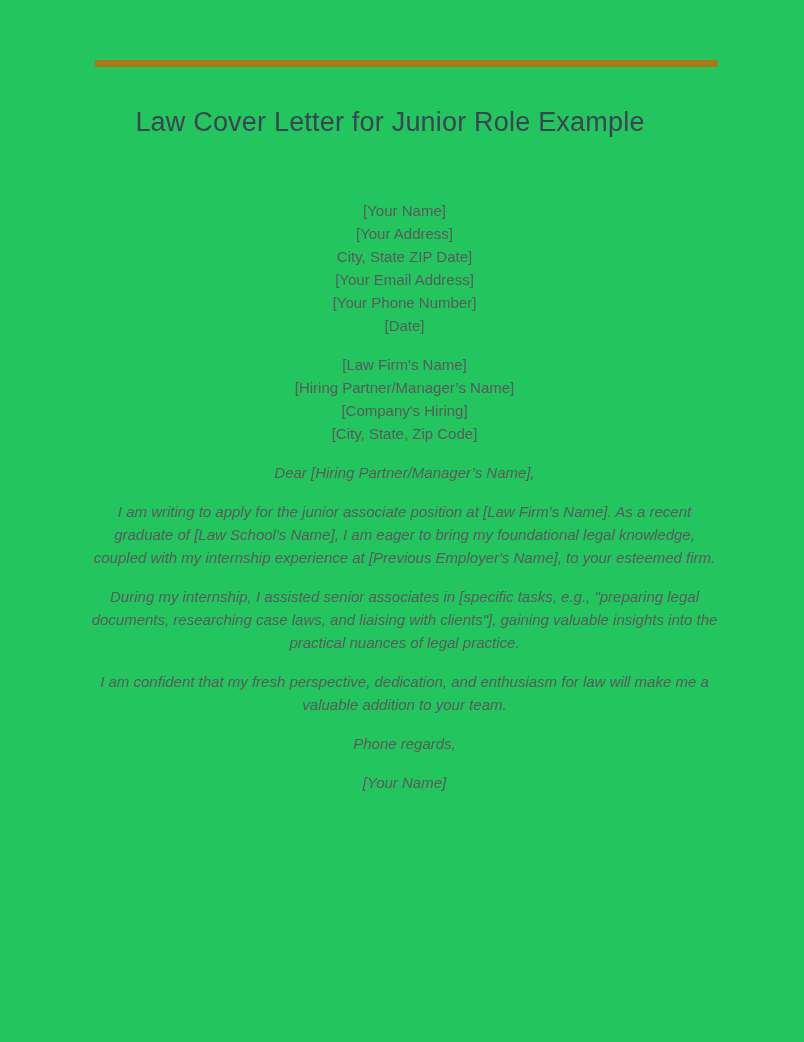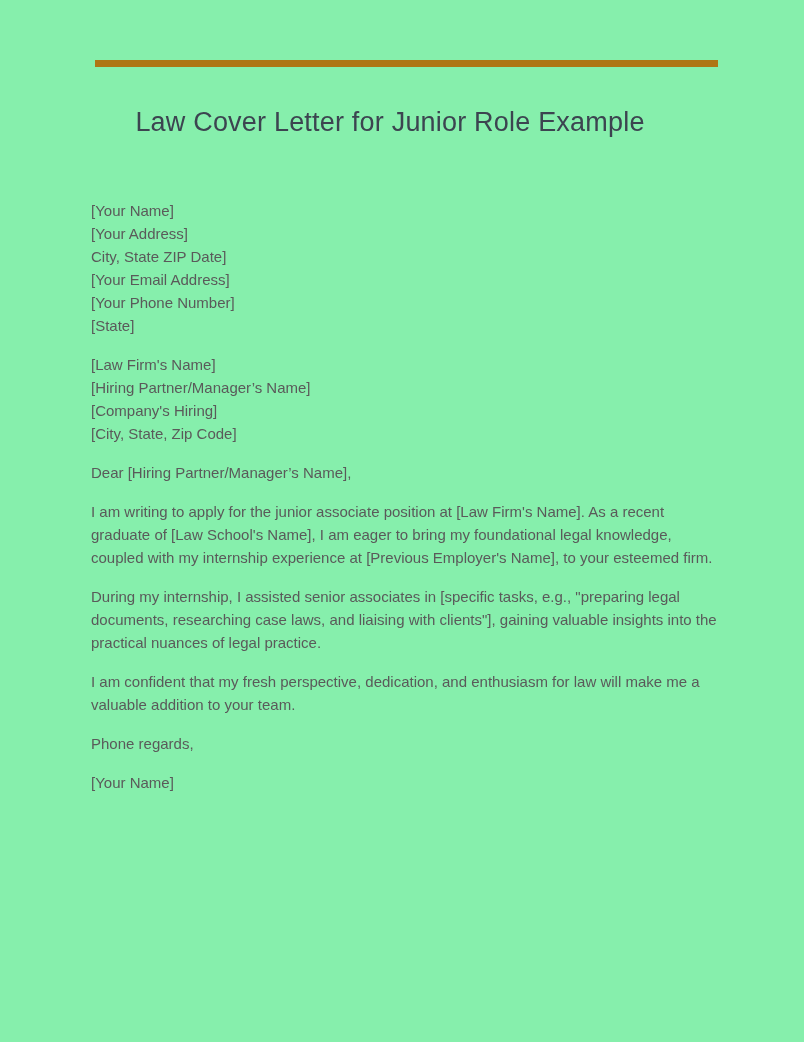--- a/index.html
+++ b/index.html
@@ -4,21 +4,21 @@
 <style>
   html, body {
     margin: 0;
     padding: 0;
     background: #ffffff;
   }
   .page {
     position: relative;
     width: 804px;
     height: 1042px;
-    background: #86efac;
+    background: #22c55e;
     font-family: "Liberation Sans", sans-serif;
     overflow: hidden;
   }
   .accent-bar {
     position: absolute;
     left: 95px;
     top: 60px;
     width: 623px;
     height: 7px;
     background: #ae7614;
@@ -40,49 +40,51 @@
     position: absolute;
     left: 91px;
     top: 199px;
     width: 627px;
     font-size: 15px;
     line-height: 23px;
     color: #5a5a5a;
   }
   .block {
     margin: 0 0 16px 0;
+    text-align: center;
   }
   .block:last-child {
     margin-bottom: 0;
   }
   .line {
     display: block;
   }
   p.block {
     margin-top: 0;
+    font-style: italic;
   }
 </style>
 </head>
 <body>
 
 <div class="page">
 
   <div class="accent-bar" style="background: rgb(174, 118, 20);"></div>
 
   <h1 class="doc-title">Law Cover Letter for Junior Role Example</h1>
 
   <div class="letter-body">
 
     <div class="block">
       <span class="line">[Your Name]</span>
       <span class="line">[Your Address]</span>
       <span class="line">City, State ZIP Date]</span>
       <span class="line">[Your Email Address]</span>
       <span class="line">[Your Phone Number]</span>
-      <span class="line">[State]</span>
+      <span class="line">[Date]</span>
     </div>
 
     <div class="block">
       <span class="line">[Law Firm's Name]</span>
       <span class="line">[Hiring Partner/Manager’s Name]</span>
       <span class="line">[Company's Hiring]</span>
       <span class="line">[City, State, Zip Code]</span>
     </div>
 
     <p class="block">Dear [Hiring Partner/Manager’s Name],</p>

